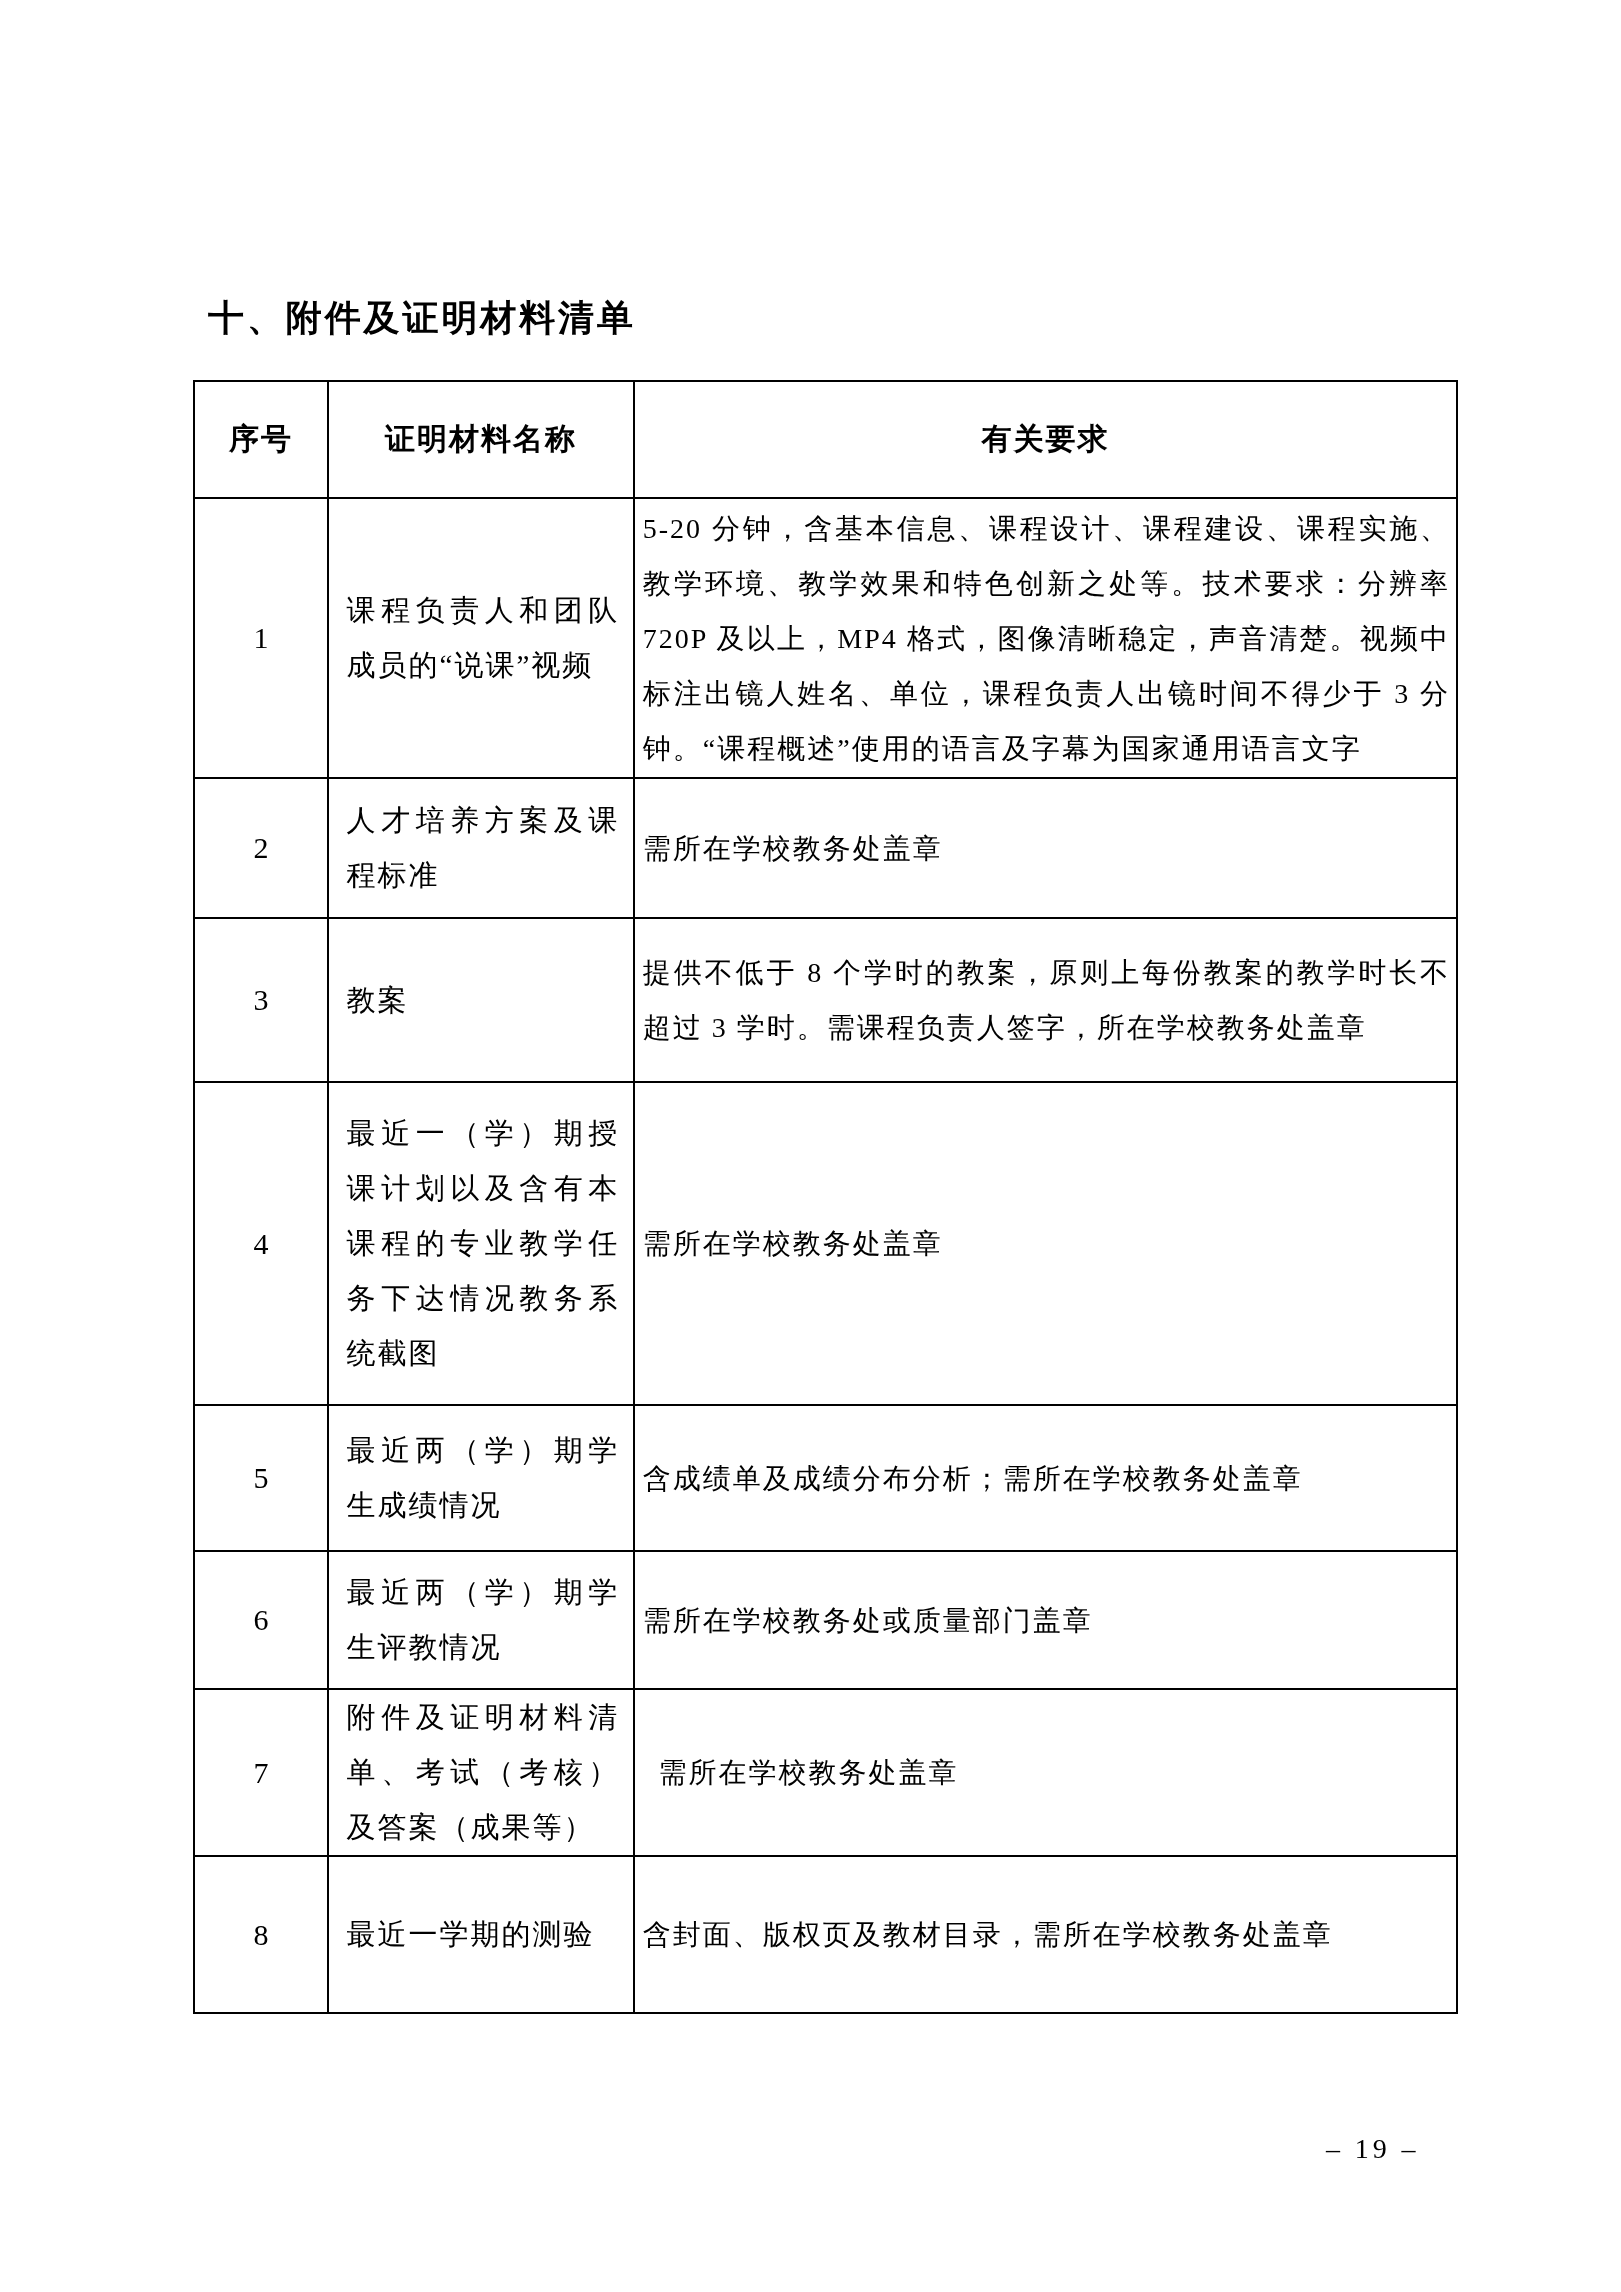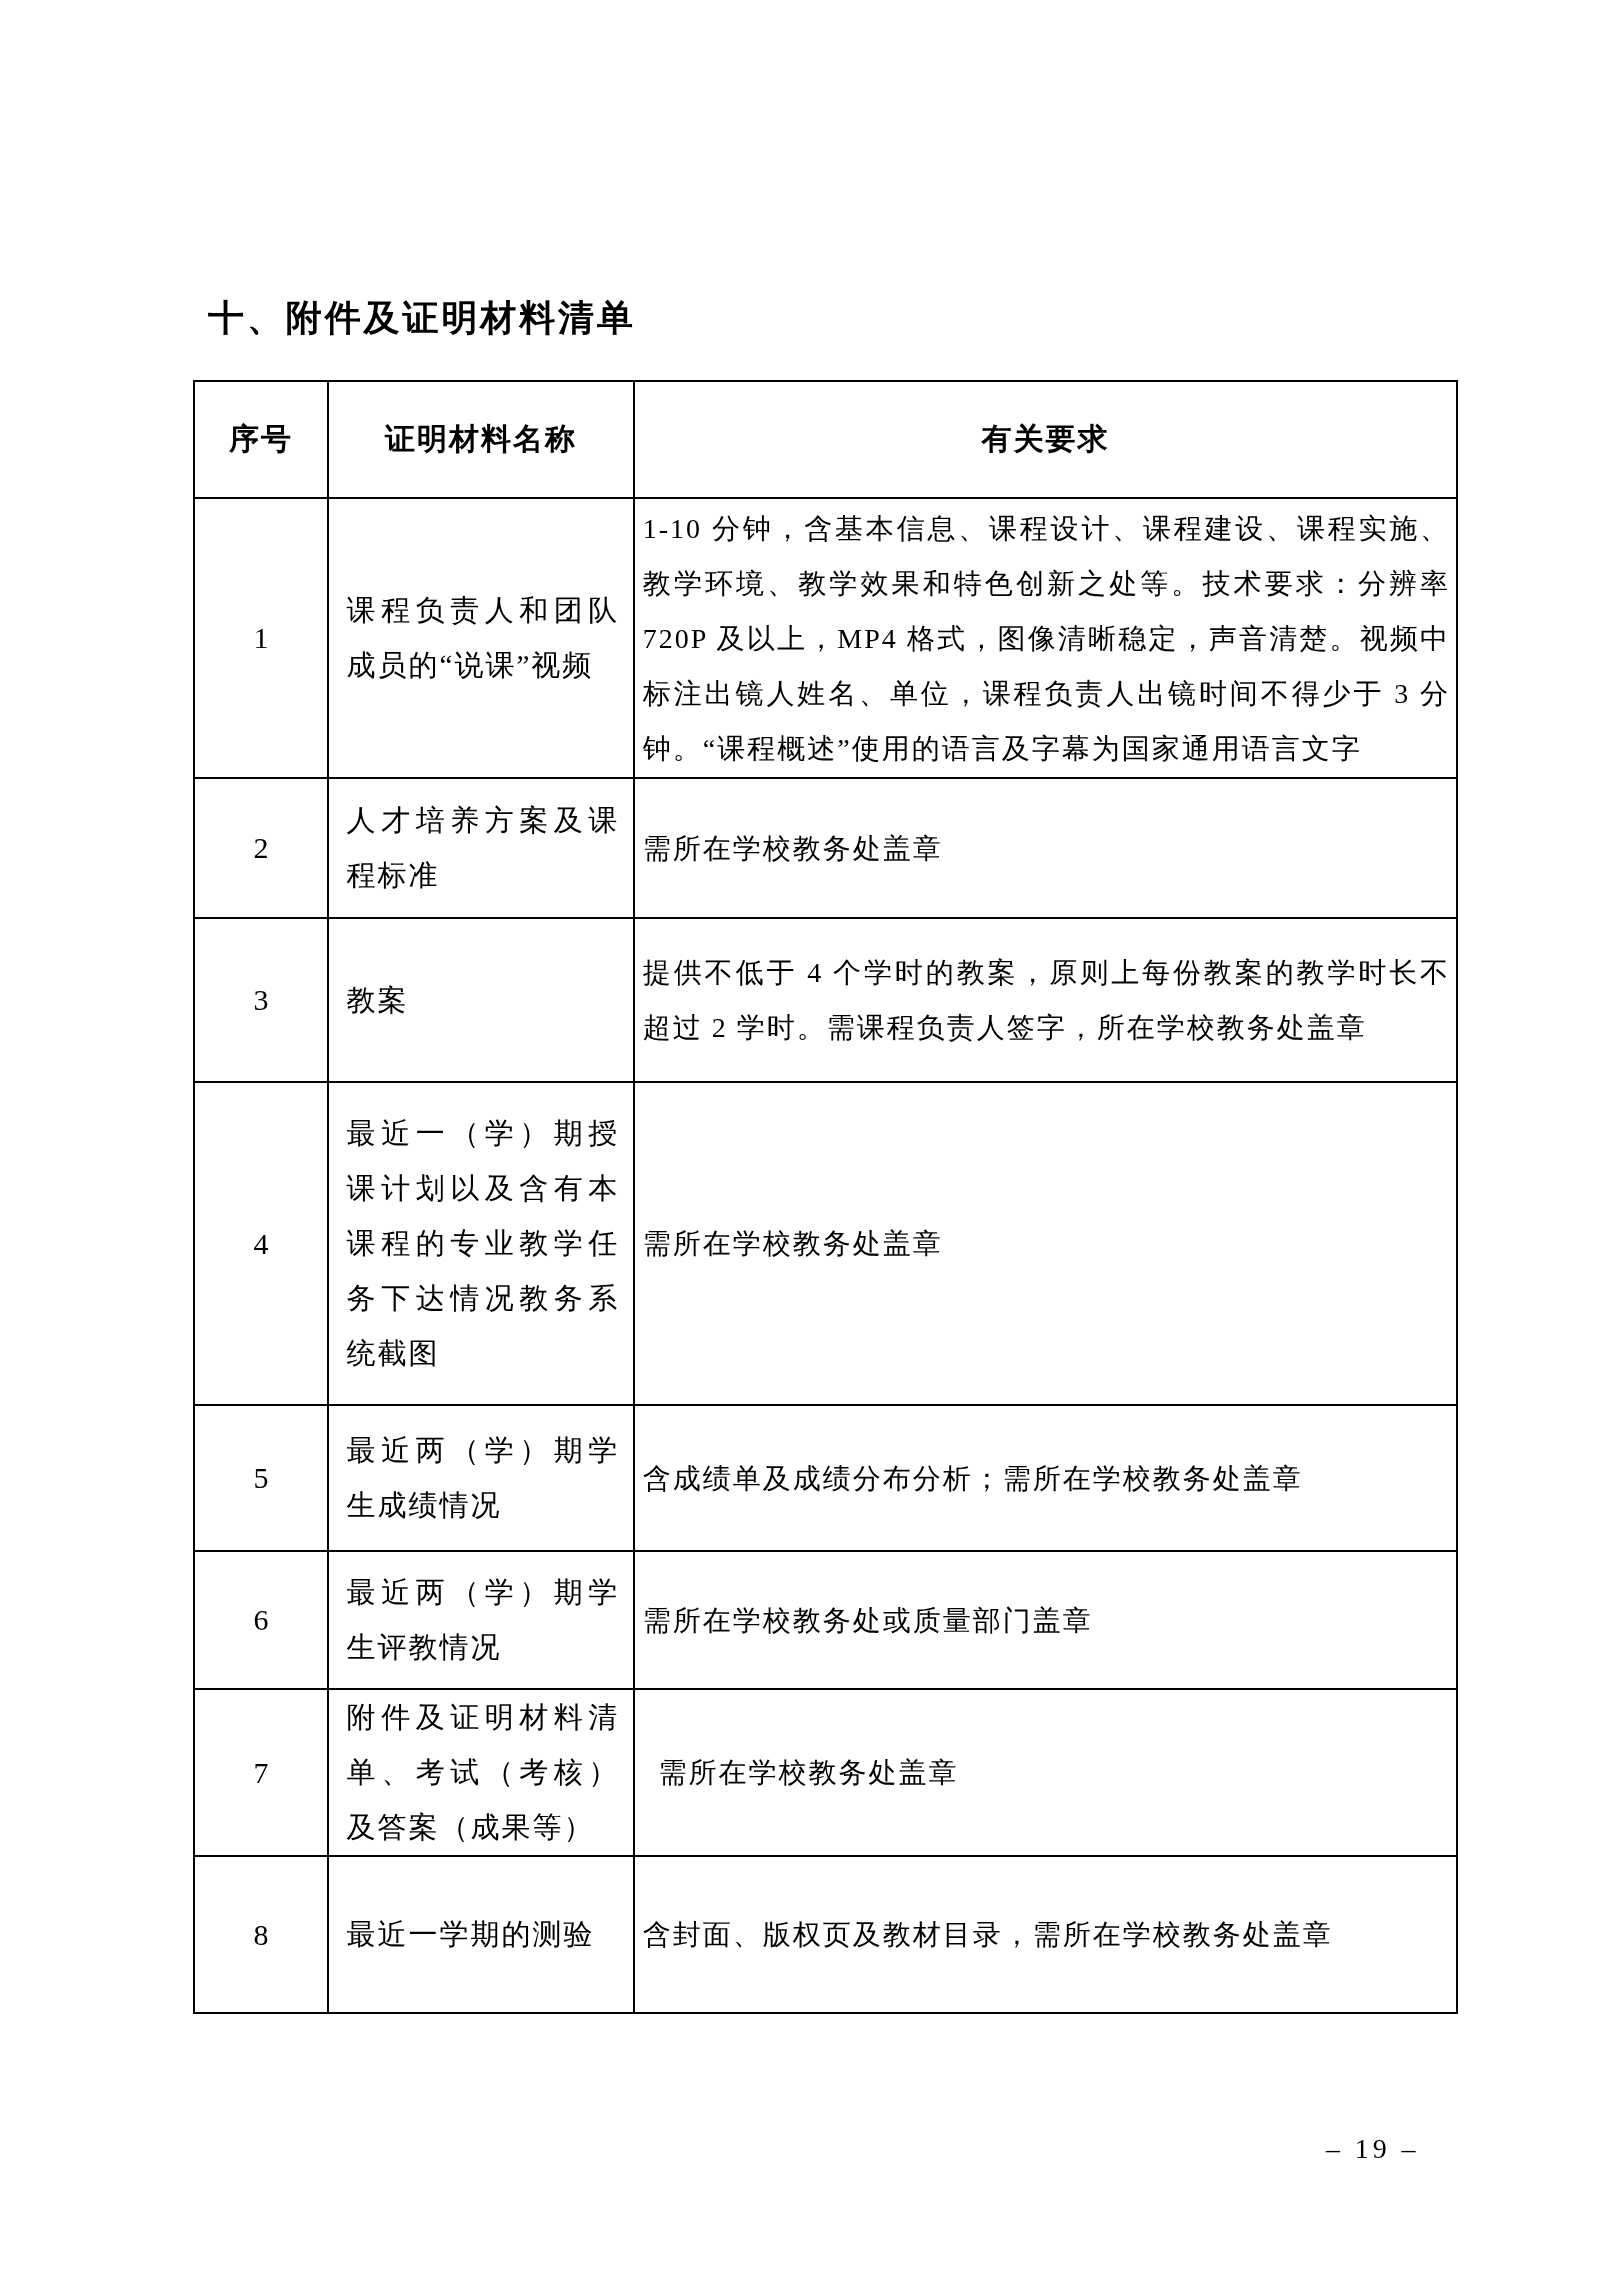--- a/index.html
+++ b/index.html
@@ -101,31 +101,31 @@
       </colgroup>
     <tbody>
       <tr class="hrow">
         <th>序号</th>
         <th>证明材料名称</th>
         <th>有关要求</th>
       </tr>
       <tr class="r1">
         <td class="num">1</td>
         <td class="name">课程负责人和团队成员的“说课”视频</td>
-        <td class="req">1-10 分钟，含基本信息、课程设计、课程建设、课程实施、教学环境、教学效果和特色创新之处等。技术要求：分辨率 720P 及以上，MP4 格式，图像清晰稳定，声音清楚。视频中标注出镜人姓名、单位，课程负责人出镜时间不得少于 3 分钟。“课程概述”使用的语言及字幕为国家通用语言文字</td>
+        <td class="req">5-20 分钟，含基本信息、课程设计、课程建设、课程实施、教学环境、教学效果和特色创新之处等。技术要求：分辨率 720P 及以上，MP4 格式，图像清晰稳定，声音清楚。视频中标注出镜人姓名、单位，课程负责人出镜时间不得少于 3 分钟。“课程概述”使用的语言及字幕为国家通用语言文字</td>
       </tr>
       <tr class="r2">
         <td class="num">2</td>
         <td class="name">人才培养方案及课程标准</td>
         <td class="req">需所在学校教务处盖章</td>
       </tr>
       <tr class="r3">
         <td class="num">3</td>
         <td class="name">教案</td>
-        <td class="req">提供不低于 4 个学时的教案，原则上每份教案的教学时长不超过 2 学时。需课程负责人签字，所在学校教务处盖章</td>
+        <td class="req">提供不低于 8 个学时的教案，原则上每份教案的教学时长不超过 3 学时。需课程负责人签字，所在学校教务处盖章</td>
       </tr>
       <tr class="r4">
         <td class="num">4</td>
         <td class="name">最近一（学）期授课计划以及含有本课程的专业教学任务下达情况教务系统截图</td>
         <td class="req">需所在学校教务处盖章</td>
       </tr>
       <tr class="r5">
         <td class="num">5</td>
         <td class="name">最近两（学）期学生成绩情况</td>
         <td class="req">含成绩单及成绩分布分析；需所在学校教务处盖章</td>

